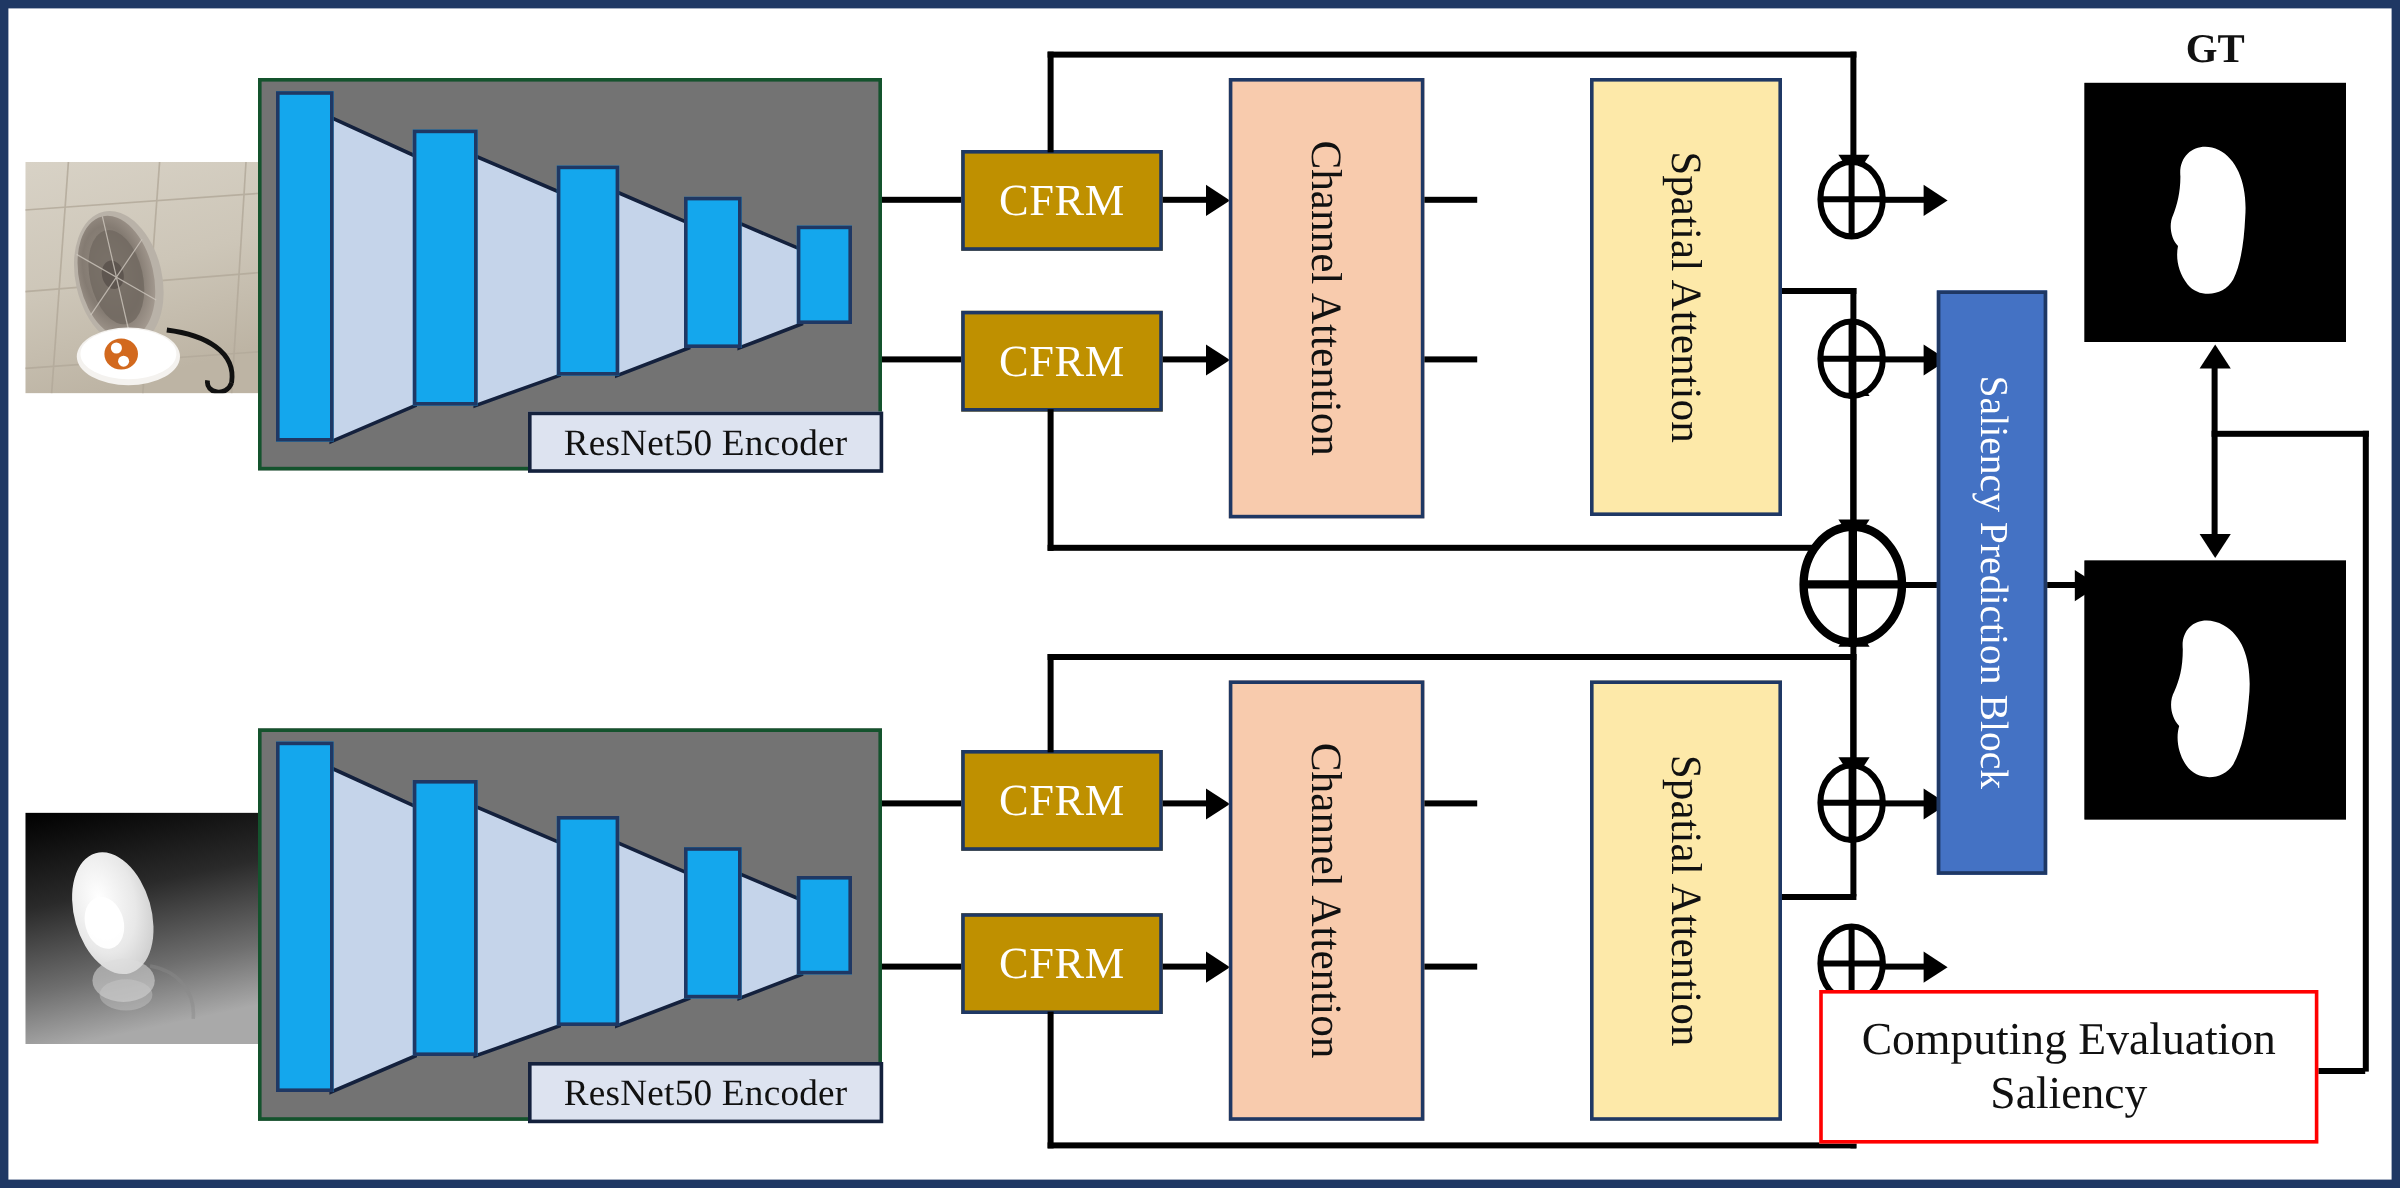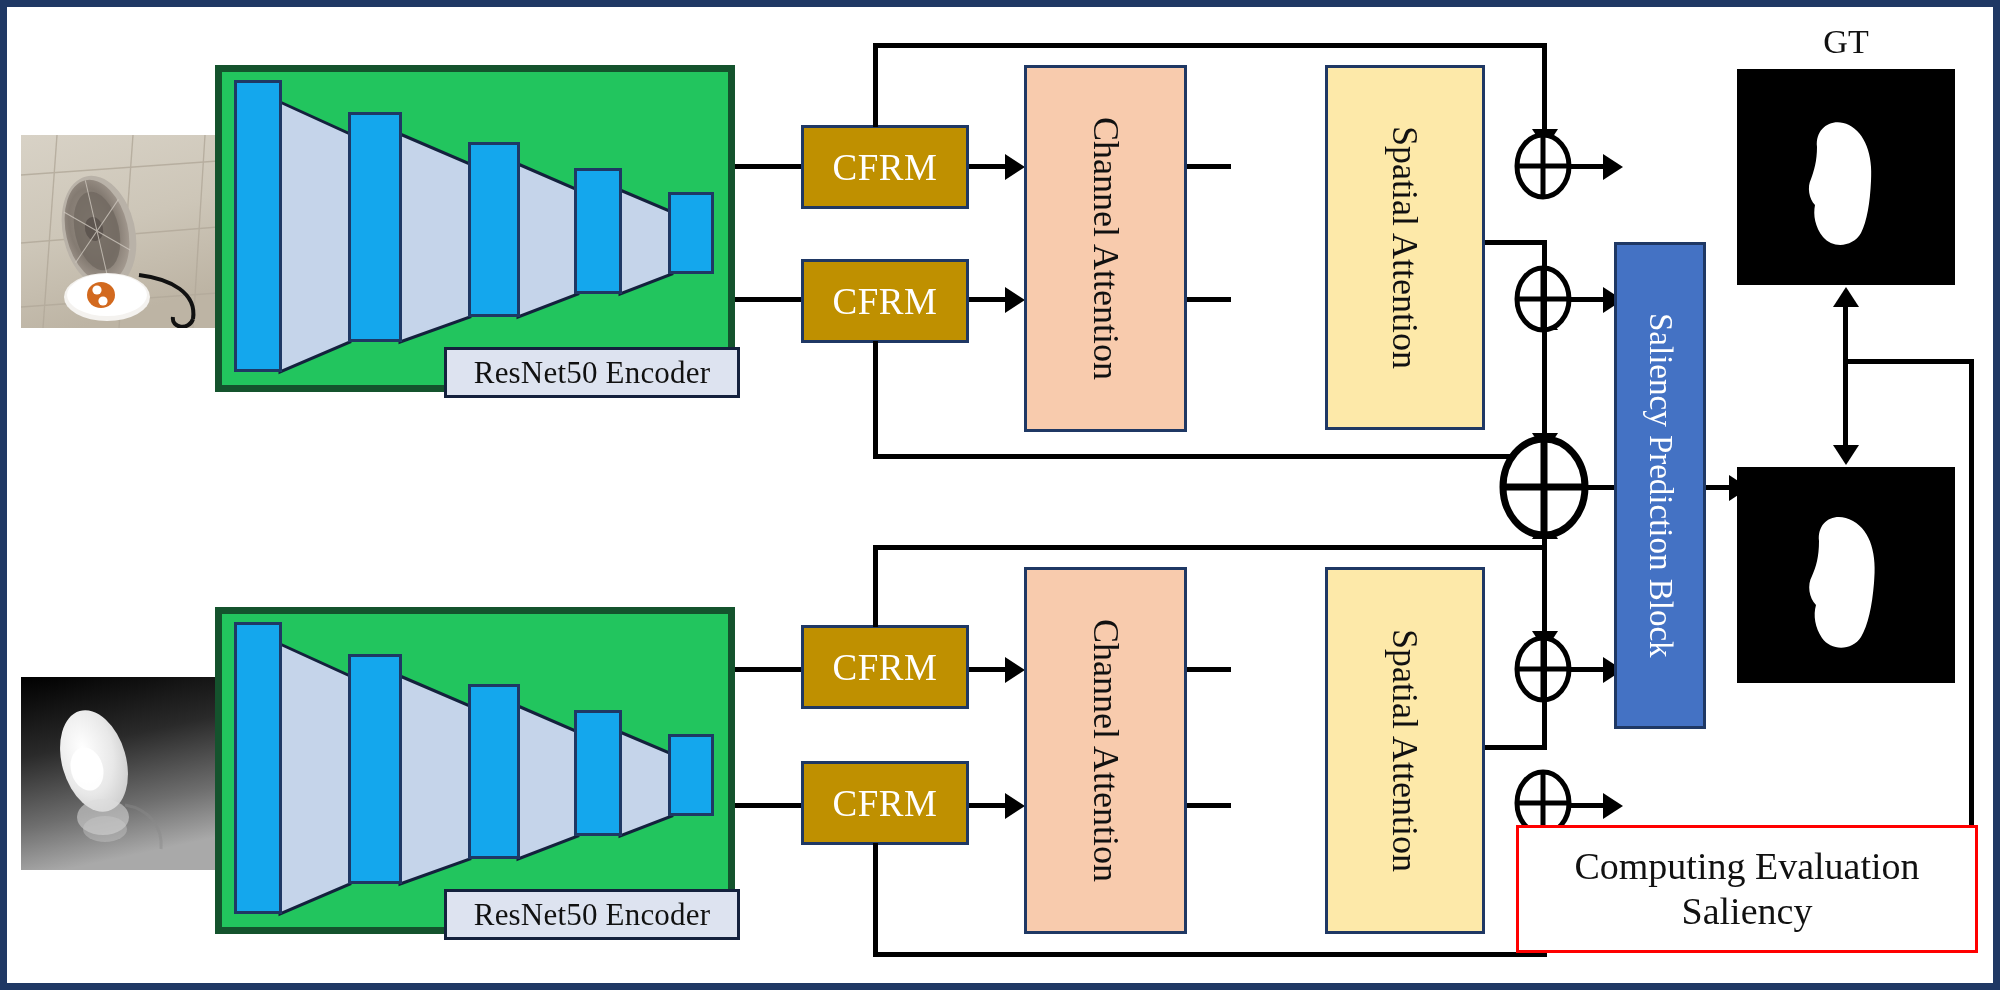--- a/index.html
+++ b/index.html
@@ -2,21 +2,21 @@
 <html><head>
 <meta charset="utf-8">
 <style>
   html,body{margin:0;padding:0;background:#ffffff;}
   body{font-family:"Liberation Serif", serif;}
   #root{position:relative;width:2000px;height:990px;background:#ffffff;
         border:7px solid #1f3864;box-sizing:border-box;overflow:hidden;}
   .abs{position:absolute;box-sizing:border-box;}
 
   
-  .encoder{background:#22c55e;border:7px solid #14532d;}
+  .encoder{background:#737373;border:3px solid #14532d;}
   .enc-bar{position:absolute;background:#14a7ed;border:3px solid #1f3864;box-sizing:border-box;}
   .enc-label{position:absolute;background:#dde3f0;border:3px solid #14213d;
              display:flex;align-items:center;justify-content:center;
              font-size:31px;color:#111;letter-spacing:.2px;}
 
   
   .blk{border:3px solid #1f3864;display:flex;align-items:center;justify-content:center;text-align:center;}
   .cfrm{background:#bf9000;color:#ffffff;font-size:37px;letter-spacing:.5px;}
   .chan{background:#f8cbad;color:#111;font-size:36px;}
   .spat{background:#fde9a9;color:#111;font-size:36px;}
@@ -283,21 +283,21 @@
 
   <div class="hline" style="left:1578px;top:478px;width:32px;"></div>
 
   <div class="abs blk salb" style="left:1607px;top:235px;width:92px;height:487px;">
     <span class="vert-text">Saliency Prediction Block</span>
   </div>
 
   <div class="hline" style="left:1699px;top:478px;width:28px;"></div>
   <div class="arrow-r" style="left:1722px;top:468px;"></div>
 
-  <div class="cap" style="left:1730px;top:16px;width:218px;">
+  <div class="cap" style="left:1730px;top:16px;width:218px;font-weight:bold;">
     <span>GT</span>
   </div>
 
   <div class="mask" style="left:1730px;top:62px;width:218px;height:216px;">
     <svg width="218" height="216" viewBox="0 0 218 216">
       <rect width="218" height="216" fill="#000"></rect>
       <path d="M80 78 C78 58 96 48 112 56 C128 64 136 86 134 112
                C133 134 130 152 124 164 C116 178 96 180 86 168
                C78 158 76 146 78 136 C72 130 70 118 74 110 C77 102 80 92 80 78 Z" fill="#ffffff"></path>
     </svg>
@@ -315,20 +315,20 @@
                C78 161 76 148 79 138 C72 131 70 118 75 109 C79 100 82 90 82 74 Z" fill="#ffffff"></path>
     </svg>
   </div>
 
 
   <div class="hline" style="left:1836px;top:352px;width:131px;"></div>
   <div class="vline" style="left:1962px;top:352px;height:534px;"></div>
   <div class="hline" style="left:1908px;top:883px;width:56px;"></div>
   <div class="arrow-l" style="left:1890px;top:873px;"></div>
 
-  <div class="abs eval" style="left:1509px;top:818px;width:462px;height:128px;">
+  <div class="abs eval" style="left:1509px;top:818px;width:416px;height:128px;">
     <span>
       <span>Computing Evaluation</span><br>
       <span>Saliency</span>
     </span>
   </div>
 
 </div>
 
 </body></html>

